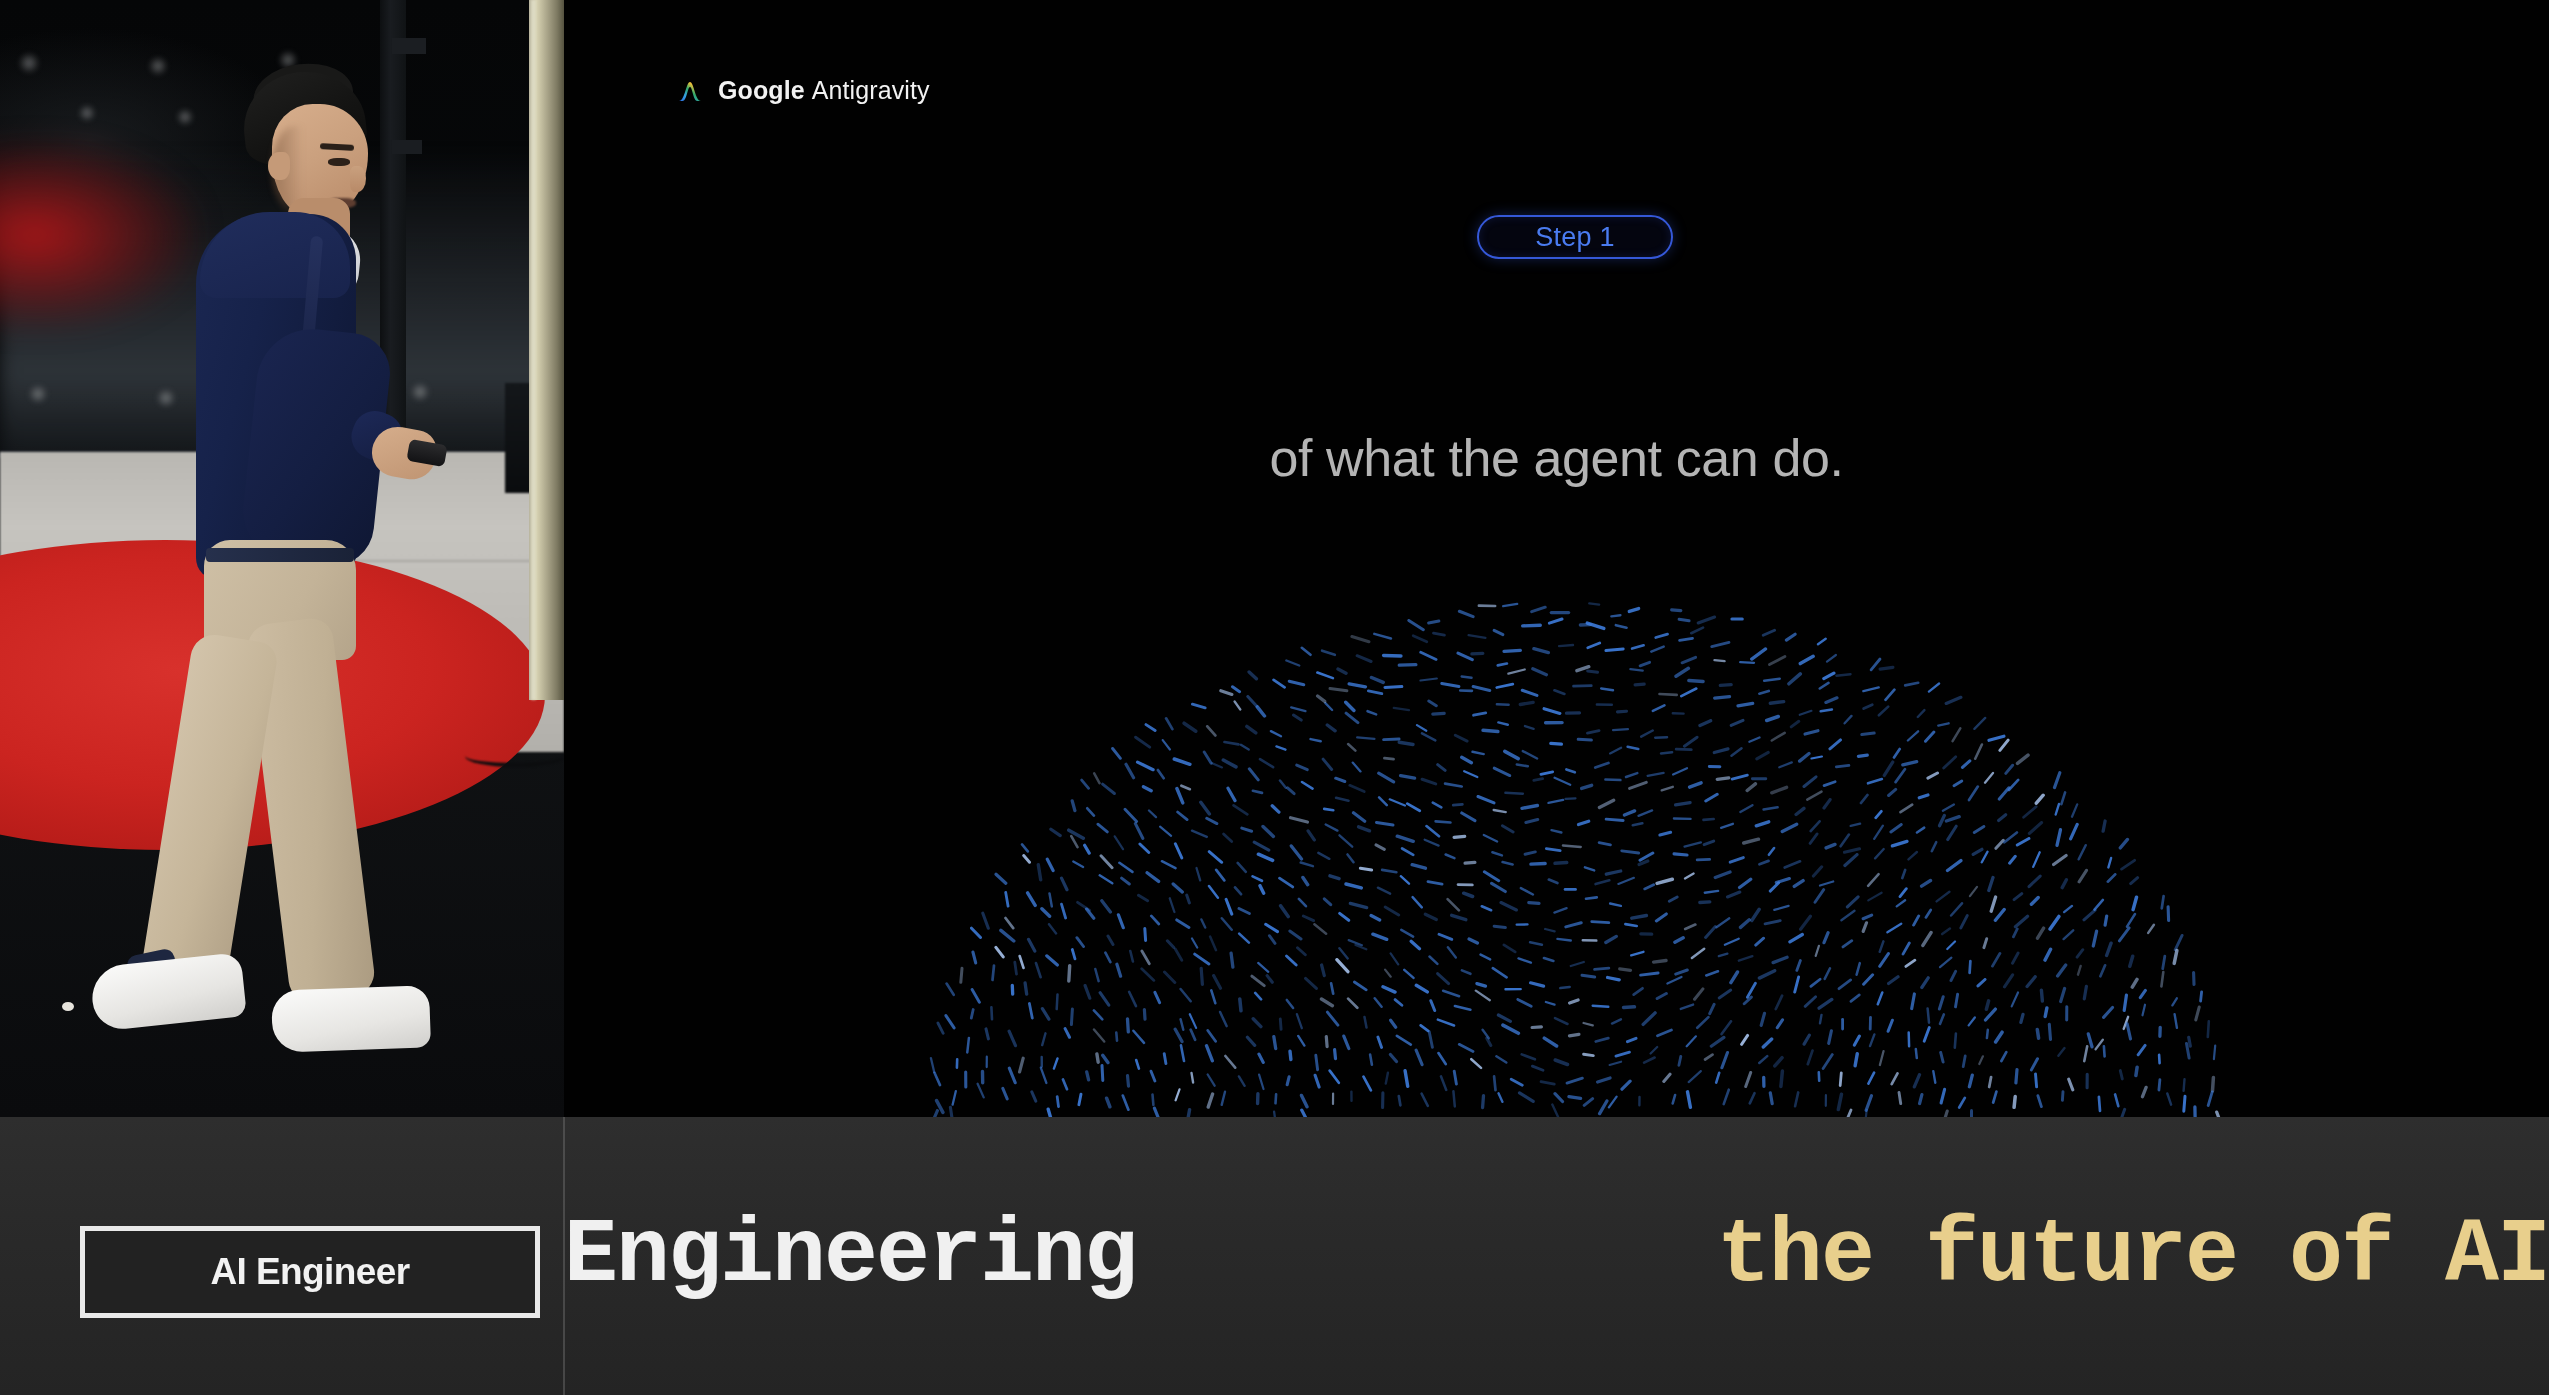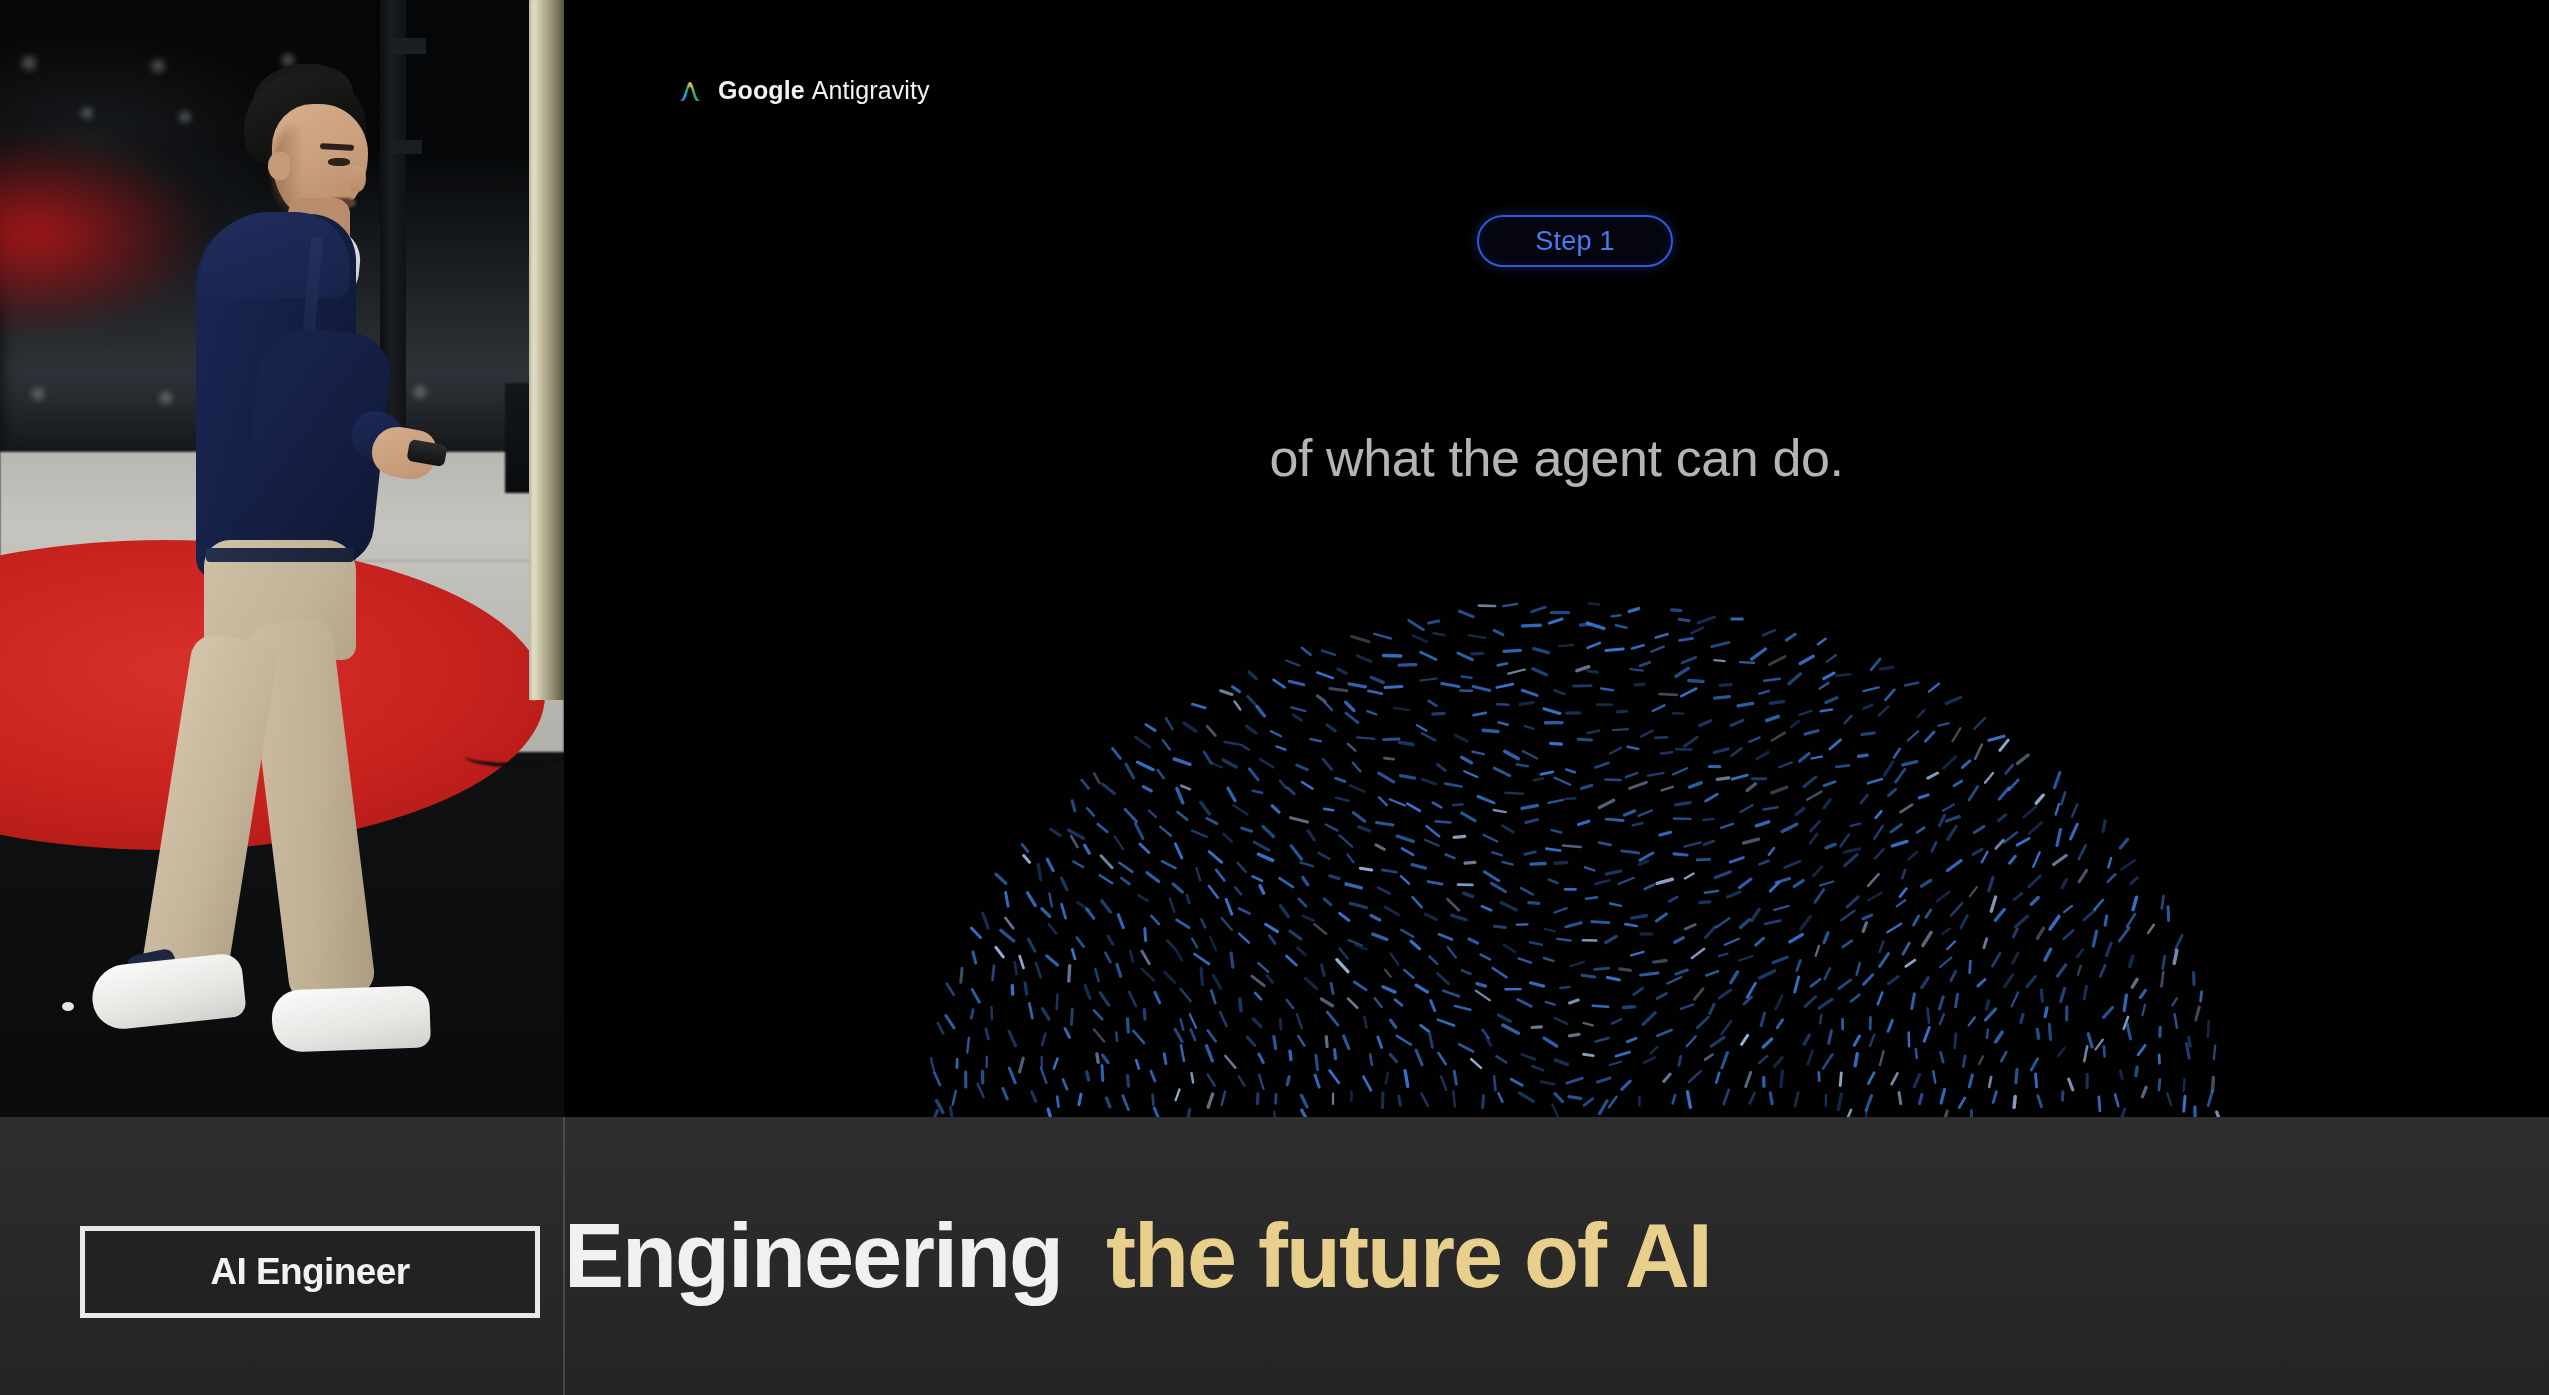--- a/index.html
+++ b/index.html
@@ -254,21 +254,21 @@
   .brand-mark { width:28px; height:28px; display:block; }
   .brand-text {
     font-size:25px; color:#f2f2f2; letter-spacing:.1px;
     white-space:nowrap;
   }
   .brand-text b { font-weight:700; }
   .brand-text span.light { font-weight:400; }
 
   .step-pill {
     position:absolute; left:913px; top:215px;
-    width:196px; height:52px;
+    width:196px; height:44px;
     border:2px solid #3558d8;
     border-radius:30px;
     display:flex; align-items:center; justify-content:center;
     box-shadow:0 0 14px rgba(53,88,216,.35), inset 0 0 10px rgba(53,88,216,.18);
     background:rgba(8,12,34,.45);
   }
   .step-pill span {
     font-size:27px; font-weight:500; color:#4a7bf0;
     letter-spacing:.2px;
   }
@@ -310,23 +310,24 @@
     background:#222222;
     display:flex; align-items:center; justify-content:center;
   }
   .ai-eng-box span {
     font-size:37px; font-weight:700; color:#f2f2f2;
     letter-spacing:-.6px;
   }
   .bar-tagline {
     position:absolute; left:564px; top:1117px;
     width:1985px; height:278px;
-    display:flex; align-items:center; justify-content:flex-start;
+    display:flex; align-items:center; justify-content:space-between;
     font-size:90px; font-weight:700; letter-spacing:-2px;
     white-space:nowrap;
+    font-family:Liberation Mono, monospace;
   }
   .tag-white { color:#f0f0f0; }
   .tag-gold  { color:#e8cf8c; margin-left:44px; }
 </style>
 </head>
 <body>
 
 <div id="stage">
 
   <div class="speaker-panel">

